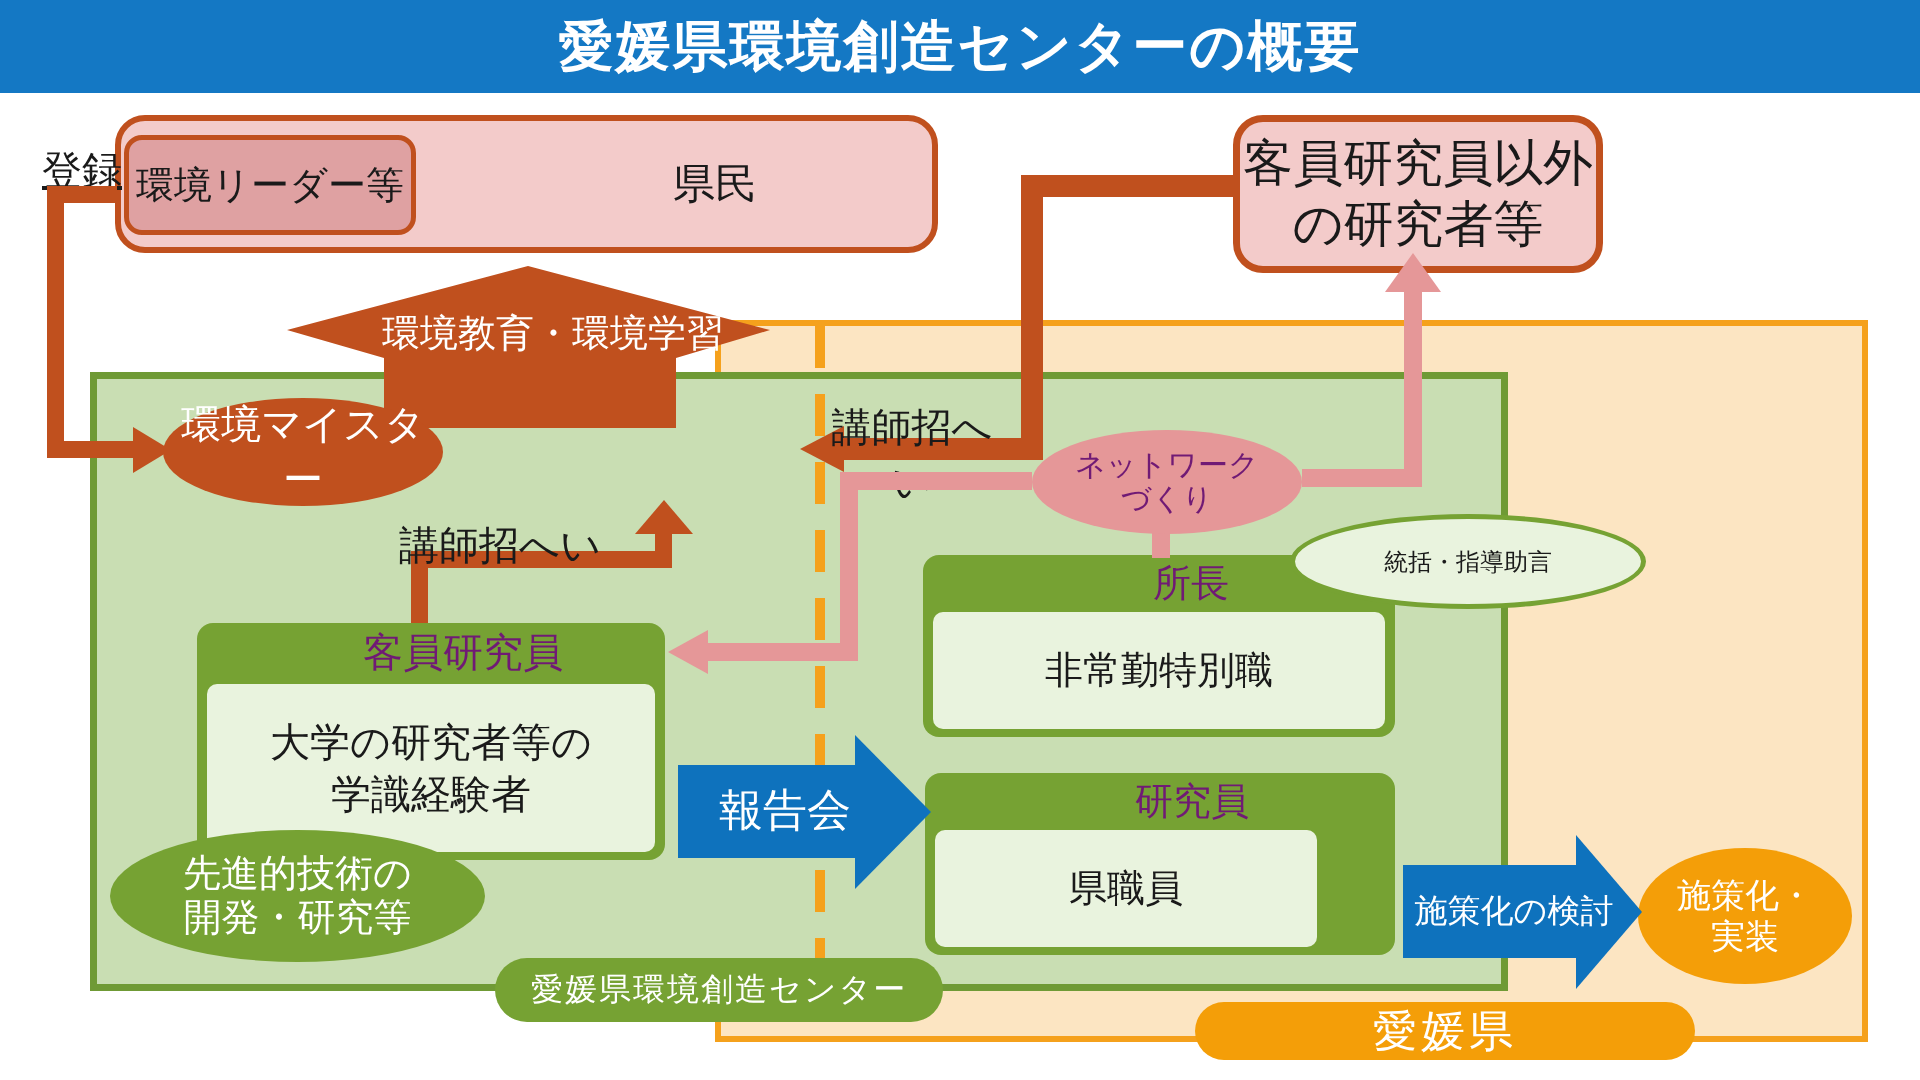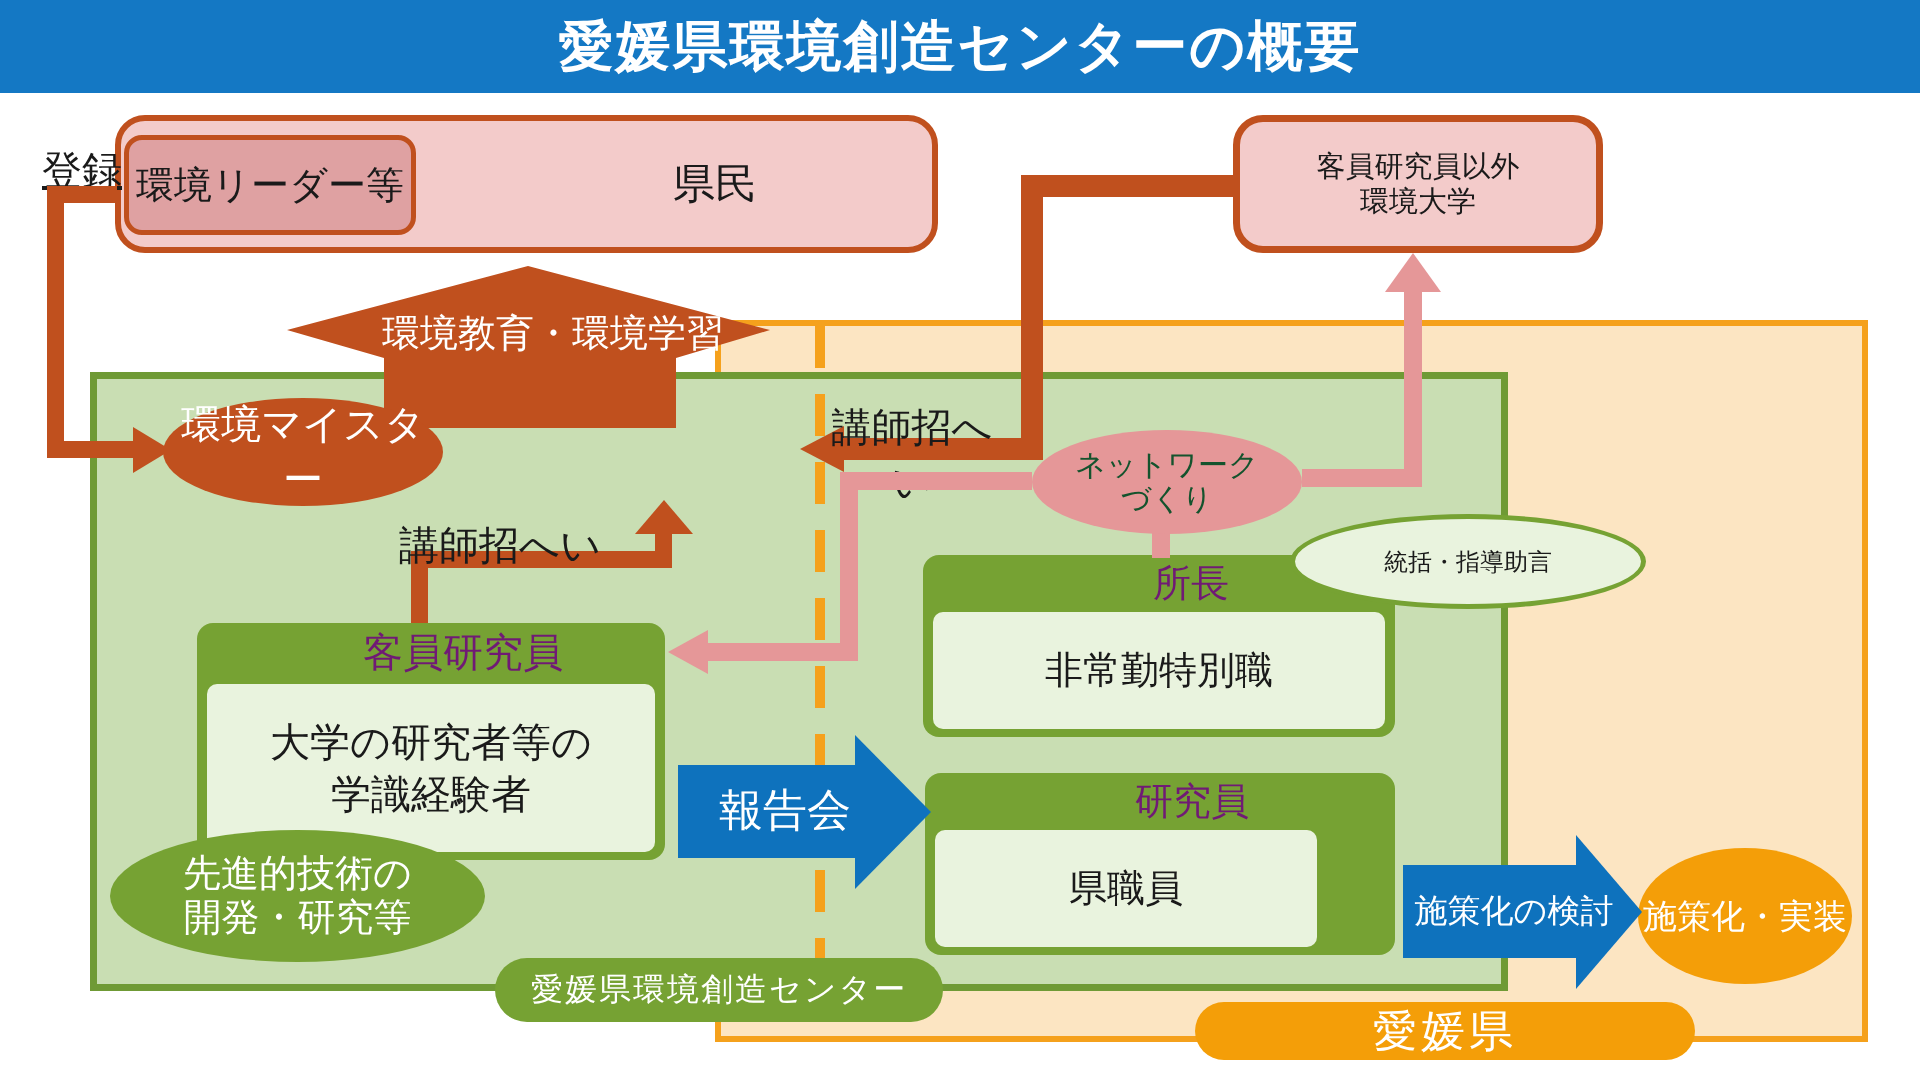--- a/index.html
+++ b/index.html
@@ -15,33 +15,33 @@
   .title{left:0;top:0;width:1920px;height:93px;color:#ffffff;font-size:55px;font-weight:bold;letter-spacing:2px;}
   
   .orange-box{left:715px;top:320px;width:1153px;height:722px;background:#FCE5C2;border:6px solid #F5A11C;box-sizing:border-box;}
   .green-box{left:90px;top:372px;width:1418px;height:619px;background:#C9DEB3;border:7px solid #6F9A35;box-sizing:border-box;}
   .dashed-line{left:815px;top:326px;width:10px;height:658px;
     background:repeating-linear-gradient(to bottom,#F5A11C 0px,#F5A11C 42px,rgba(0,0,0,0) 42px,rgba(0,0,0,0) 68px);}
   
   .citizens-box{left:115px;top:115px;width:823px;height:138px;background:#F3CBCA;border:6px solid #C0501E;border-radius:30px;box-sizing:border-box;}
   .leader-box{left:124px;top:135px;width:292px;height:100px;background:#DFA1A2;border:5px solid #C0501E;border-radius:18px;box-sizing:border-box;color:#1a1a1a;font-size:38px;}
   .kenmin{left:575px;top:115px;width:280px;height:138px;color:#1a1a1a;font-size:42px;}
-  .ext-box{left:1233px;top:115px;width:370px;height:138px;background:#F3CBCA;border:7px solid #C0501E;border-radius:30px;box-sizing:border-box;color:#1a1a1a;font-size:29px;line-height:1.22;flex-direction:column;}
+  .ext-box{left:1233px;top:115px;width:370px;height:158px;background:#F3CBCA;border:7px solid #C0501E;border-radius:30px;box-sizing:border-box;color:#1a1a1a;font-size:50px;line-height:1.22;flex-direction:column;}
   
   .big-arrow{left:287px;top:266px;width:483px;height:162px;background:#C0501E;
     clip-path:polygon(241px 0px,483px 64px,389px 92px,389px 162px,97px 162px,97px 92px,0px 64px);}
   .big-arrow-label{left:373px;top:308px;width:360px;height:50px;color:#ffffff;font-size:38px;}
   
   .ellipse{border-radius:50%;box-sizing:border-box;}
   .meister{left:163px;top:398px;width:280px;height:108px;background:#C0501E;color:#fff;font-size:40px;}
   .daigaku{left:450px;top:398px;width:350px;height:108px;background:#C0501E;color:#fff;font-size:40px;}
-  .network{left:1032px;top:430px;width:270px;height:104px;background:#E59798;color:#14532d;font-size:30px;line-height:1.15;flex-direction:column;}
+  .network{left:1032px;top:430px;width:270px;height:104px;background:#E59798;color:#701a75;font-size:30px;line-height:1.15;flex-direction:column;}
   .toukatsu{left:1290px;top:514px;width:356px;height:95px;background:#E9F3DE;border:5px solid #76A233;color:#1a1a1a;font-size:24px;}
   .advtech{left:110px;top:830px;width:375px;height:132px;background:#76A233;color:#fff;font-size:38px;line-height:1.15;flex-direction:column;}
-  .policy-impl{left:1638px;top:848px;width:214px;height:136px;background:#F49E08;color:#fff;font-size:34px;line-height:1.2;flex-direction:row;}
+  .policy-impl{left:1638px;top:848px;width:214px;height:136px;background:#F49E08;color:#fff;font-size:34px;line-height:1.2;flex-direction:column;}
   
   .gbox{background:#76A233;border-radius:16px;}
   .gbox-head{color:#701a75;margin-left:32px;}
   .gbox-inner{background:#E9F3DE;border-radius:10px;color:#1a1a1a;}
   
   .seg-brown{background:#C0501E;}
   .seg-pink{background:#E59798;}
   .tri{width:0;height:0;}
   
   .blue{background:#0E72BD;}
@@ -68,21 +68,21 @@
 
   <div class="abs big-arrow"></div>
   <div class="abs big-arrow-label ctr">環境教育・環境学習</div>
 
   <div class="abs citizens-box"></div>
   <div class="abs kenmin ctr">県民</div>
   <div class="abs leader-box ctr">環境リーダー等</div>
 
   <div class="abs ext-box ctr">
     <span>客員研究員以外</span>
-    <span>環境大学</span>
+    <span>の研究者等</span>
   </div>
 
   <div class="abs plain-label" style="left:42px;top:143px;font-size:40px;text-decoration:underline;">登録</div>
   <div class="abs seg-brown" style="left:47px;top:186px;width:70px;height:17px;"></div>
   <div class="abs seg-brown" style="left:47px;top:186px;width:17px;height:272px;"></div>
   <div class="abs seg-brown" style="left:47px;top:441px;width:90px;height:17px;"></div>
   <div class="abs tri" style="left:133px;top:427px;border-top:23px solid rgba(0,0,0,0);border-bottom:23px solid rgba(0,0,0,0);border-left:38px solid #C0501E;"></div>
 
   <div class="abs seg-brown" style="left:1032px;top:175px;width:201px;height:22px;"></div>
   <div class="abs seg-brown" style="left:1021px;top:175px;width:22px;height:285px;"></div>

